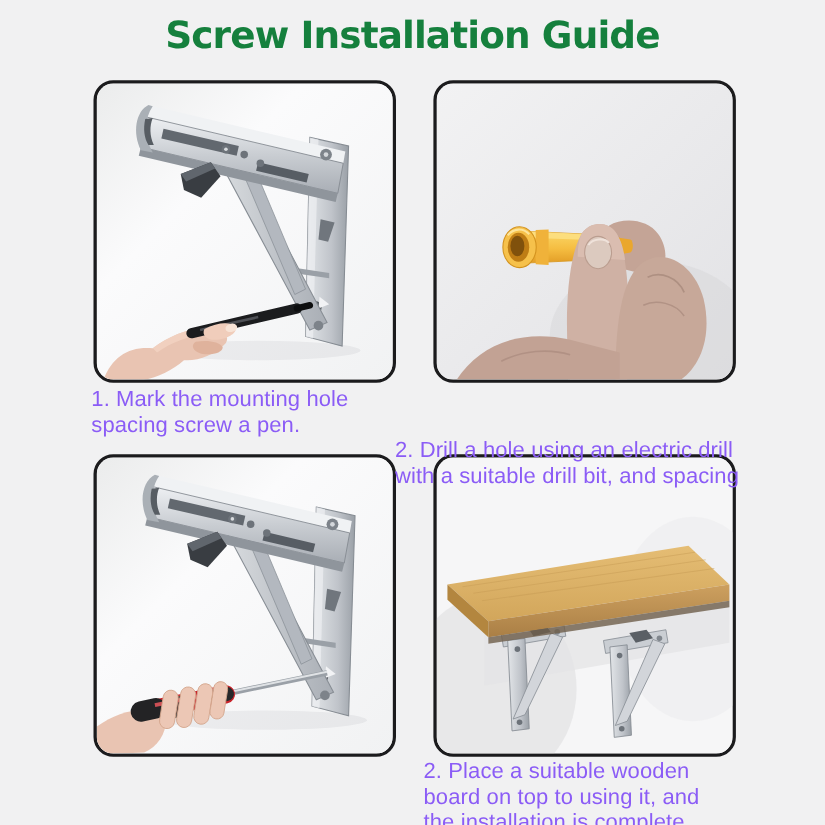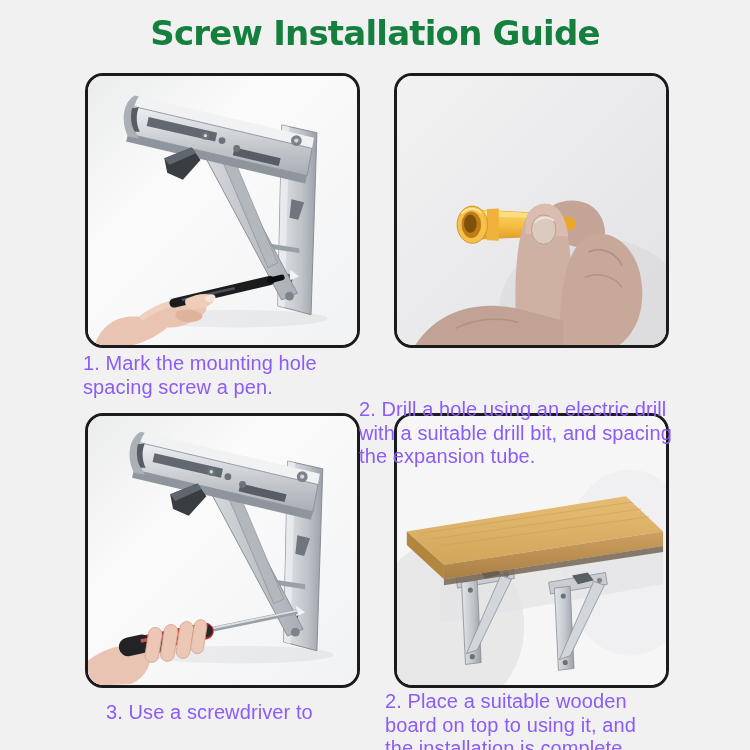--- a/index.html
+++ b/index.html
@@ -222,24 +222,22 @@
     </svg>
   </figure>
 
   <p class="caption c1">
     <span>1. Mark the mounting hole</span>
     <span>spacing screw a pen.</span>
   </p>
   <p class="caption c2">
     <span>2. Drill a hole using an electric drill</span>
     <span>with a suitable drill bit, and spacing</span>
-    <span>the expansion tube.</span>
   </p>
   <p class="caption c3">
-    <span>3. Use a screwdriver to</span>
   </p>
   <p class="caption c4">
     <span>2. Place a suitable wooden</span>
     <span>board on top to using it, and</span>
     <span>the installation is complete.</span>
   </p>
 
 </div>
 
 </body></html>

